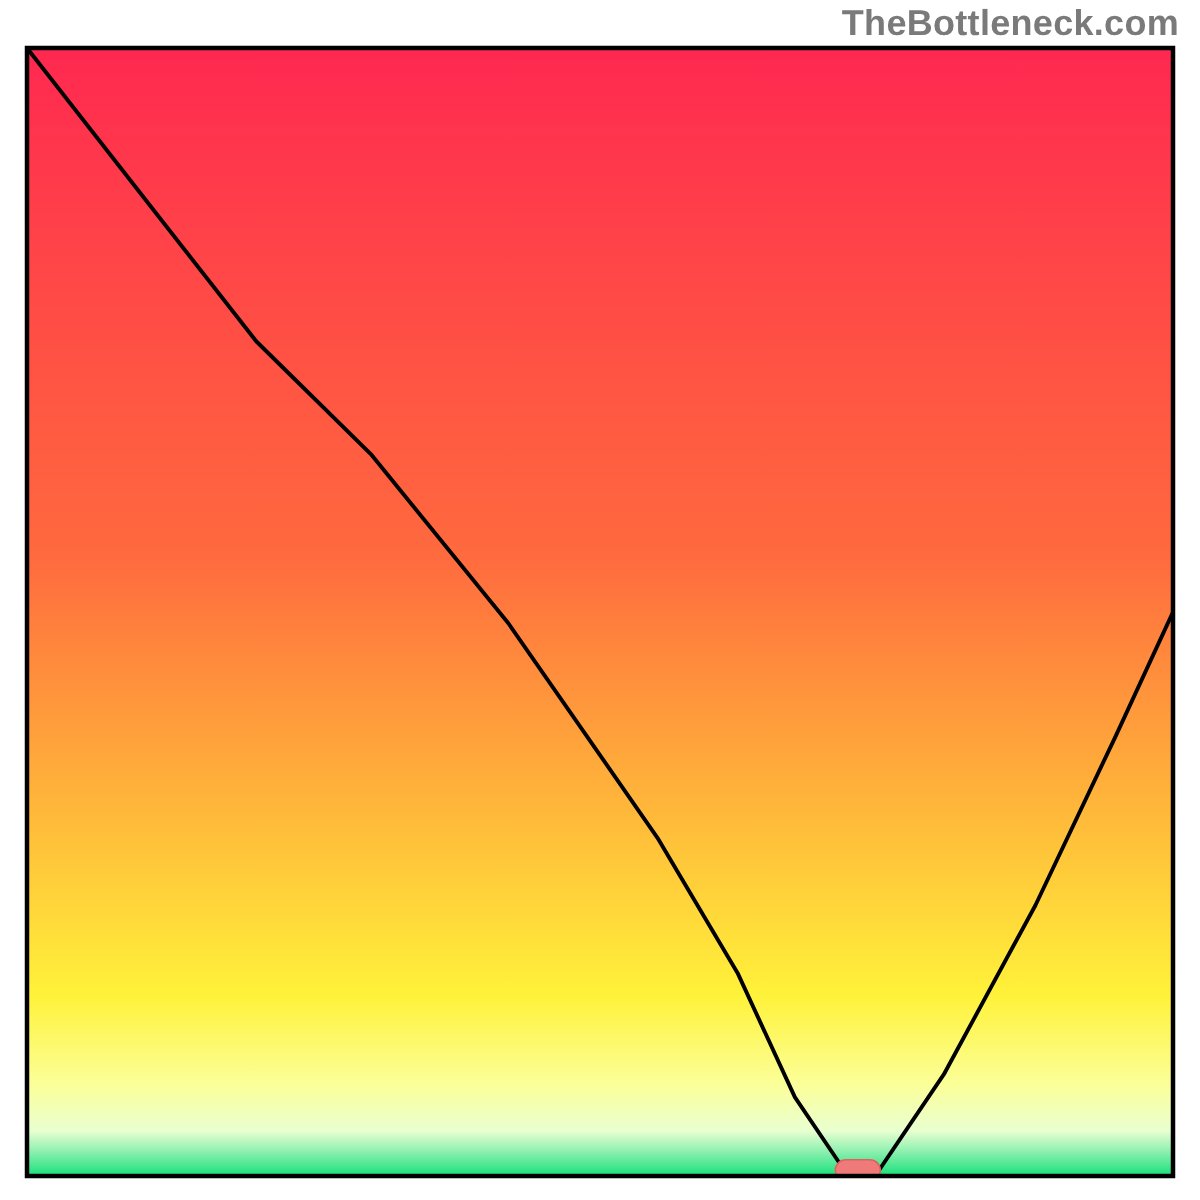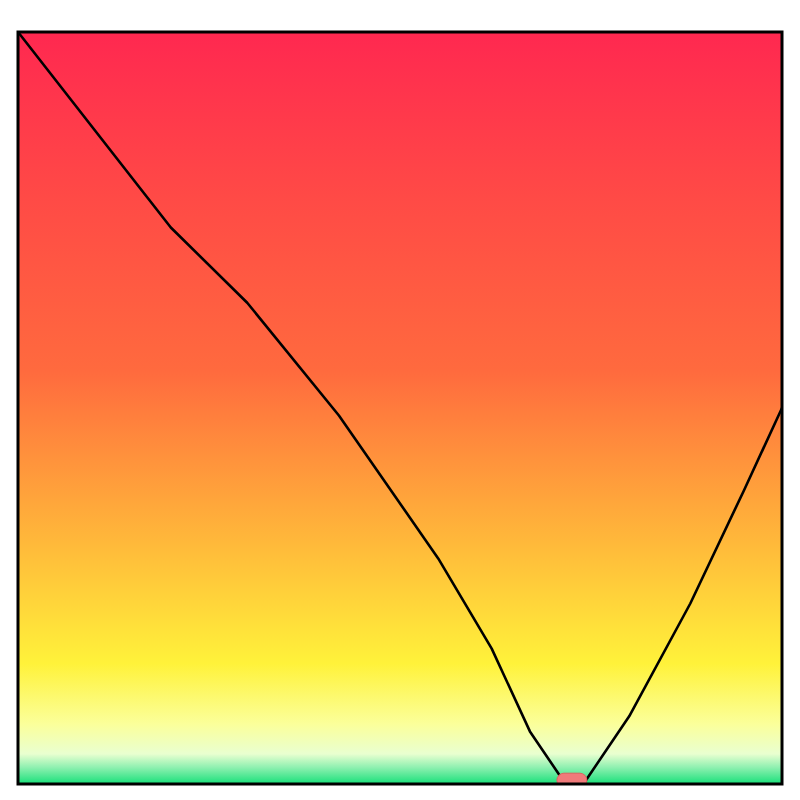--- a/index.html
+++ b/index.html
@@ -24,20 +24,21 @@
     font-weight: 600;
     color: #7a7a7a;
     letter-spacing: 0.2px;
   }
   svg { display: block; }
 </style>
 </head>
 <body>
 
 <div class="stage">
+  <div class="watermark">TheBottleneck.com</div>
 
   <svg id="chart-svg" width="800" height="800" viewBox="0 0 800 800">
     <defs>
       <linearGradient id="bgGrad" x1="0" y1="0" x2="0" y2="1">
         <stop id="g0" offset="0%" stop-color="#ff2850"></stop>
         <stop id="g1" offset="22%" stop-color="#ff4a46"></stop>
         <stop id="g2" offset="45%" stop-color="#ff6a3e"></stop>
         <stop id="g3" offset="68%" stop-color="#ffb93a"></stop>
         <stop id="g4" offset="84%" stop-color="#fff23a"></stop>
         <stop id="g5" offset="92%" stop-color="#fbff9a"></stop>

